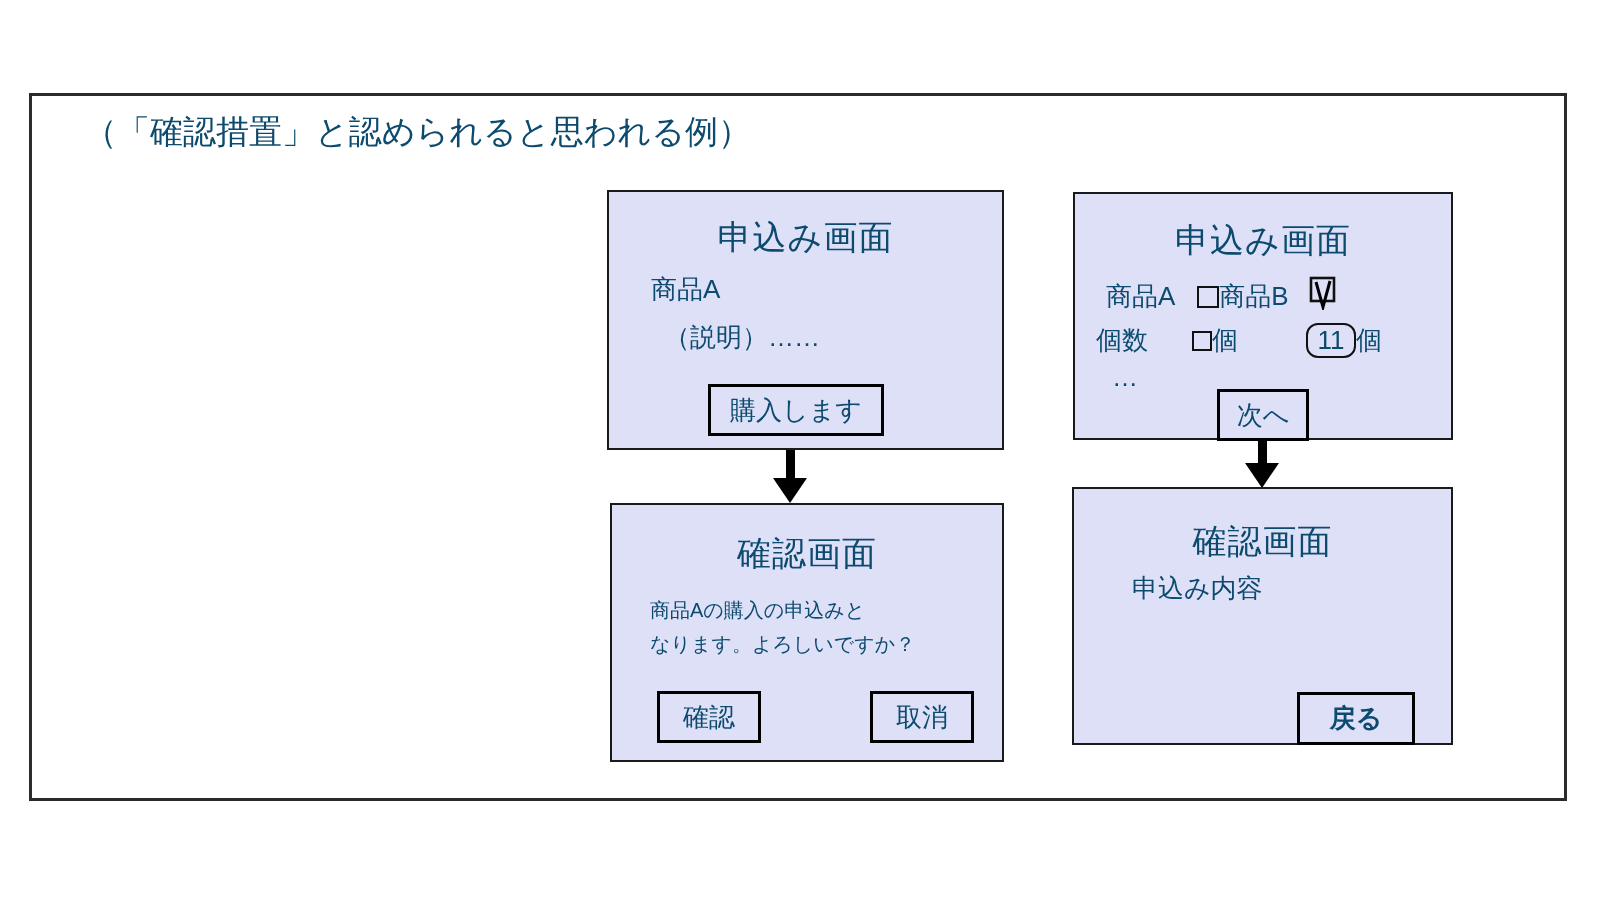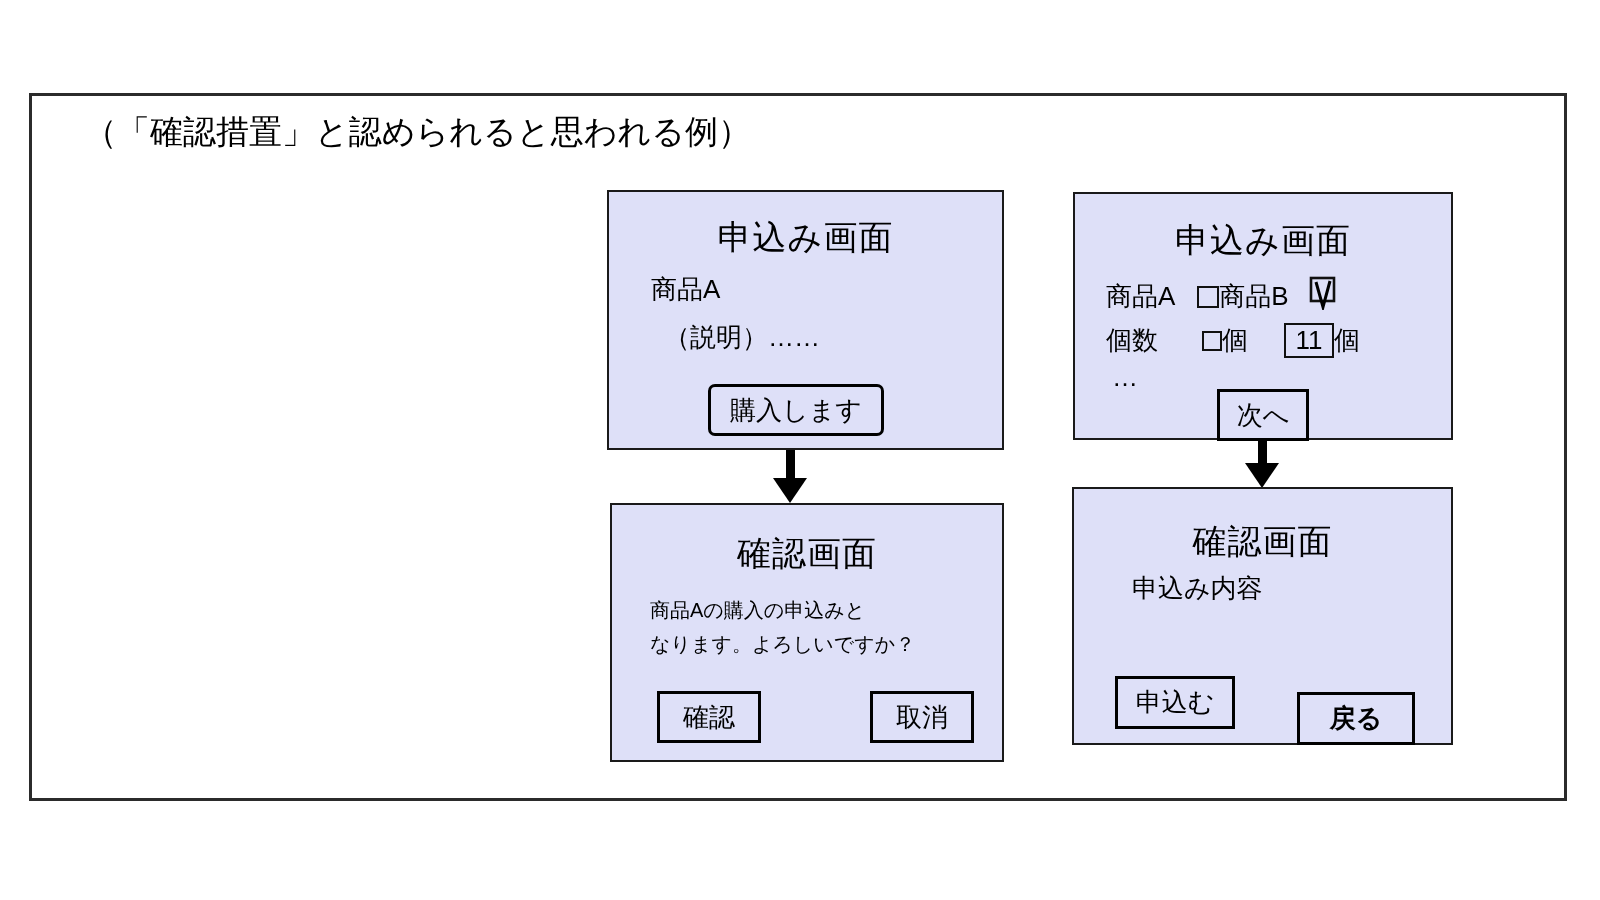--- a/index.html
+++ b/index.html
@@ -1,18 +1,18 @@
 <!DOCTYPE html>
 <html><head>
 <meta charset="utf-8">
 <style>
   html,body { margin:0; padding:0; background:#ffffff; }
   #stage {
     position:relative; width:1600px; height:900px; background:#ffffff;
-    font-family:"Liberation Sans", sans-serif; color:#000000;
+    font-family:"Liberation Sans", sans-serif; color:#0c4a6e;
     overflow:hidden;
   }
   .frame {
     position:absolute; left:29px; top:93px; width:1538px; height:708px;
     border:3px solid #2b2b2b; background:#ffffff; box-sizing:border-box;
   }
   .caption {
     position:absolute; left:84px; top:110px; font-family:"Liberation Serif", serif;
     font-size:33px; font-weight:400; letter-spacing:0px; white-space:nowrap;
   }
@@ -57,41 +57,41 @@
 <div id="stage">
 
   <div class="frame"></div>
 
   <div class="caption">（「確認措置」と認められると思われる例）</div>
 
   <div class="screen" style="left:607px; top:190px; width:397px; height:260px;">
     <div class="screen-title" style="top:23px;">申込み画面</div>
     <div class="t" style="left:42px; top:80px;">商品A</div>
     <div class="t" style="left:55px; top:128px;">（説明）……</div>
-    <div class="btn" style="left:99px; top:192px; width:176px; height:52px;border-radius:7px;">購入します</div>
+    <div class="btn" style="left:99px; top:192px; width:176px; height:52px;">購入します</div>
   </div>
 
   <div class="screen" style="left:1073px; top:192px; width:380px; height:248px;">
     <div class="screen-title" style="top:24px;">申込み画面</div>
 
     <div class="row" style="left:31px; top:82px;">
       <span>商品A</span>
       <span class="cb" style="margin-left:22px;"></span>
       <span style="">商品B</span>
       <span class="chk-svg" style="margin-left:20px;"><svg width="28" height="34" viewBox="0 0 28 34">
             <rect x="2" y="2" width="23" height="23" fill="none" stroke="#111" stroke-width="2.6"></rect>
             <polyline points="7,6 14,31 21,5" fill="none" stroke="#000" stroke-width="3"></polyline>
       </svg></span>
     </div>
 
-    <div class="row" style="left:31px; top:129px;justify-content:flex-end;">
+    <div class="row" style="left:21px; top:129px;justify-content:flex-end;">
       <span>個数</span>
       <span class="cb cb-small" style="margin-left:44px;"></span>
       <span>個</span>
-      <span class="qty-input" style="margin-left:36px;">11</span>
+      <span class="qty-input" style="margin-left:68px;border-radius:12px;">11</span>
       <span>個</span>
     </div>
 
     <div class="t" style="left:37px; top:168px;">…</div>
     <div class="btn" style="left:142px; top:195px; width:92px; height:52px;">次へ</div>
   </div>
 
   <div class="arrow" style="left:773px; top:450px;">
     <div class="stem" style="height:28px;"></div>
     <div class="head"></div>
@@ -108,17 +108,16 @@
       <div>商品Aの購入の申込みと</div>
       <div>なります。よろしいですか？</div>
     </div>
     <div class="btn" style="left:45px; top:186px; width:104px; height:52px;">確認</div>
     <div class="btn" style="left:258px; top:186px; width:104px; height:52px;">取消</div>
   </div>
 
   <div class="screen" style="left:1072px; top:487px; width:381px; height:258px;">
     <div class="screen-title" style="top:30px;">確認画面</div>
     <div class="t" style="left:48px; top:82px;margin-left:10px;">申込み内容</div>
-    <div class="btn" style="left:41px; top:187px; width:120px; height:53px;">申込む</div>
     <div class="btn" style="left:223px; top:203px; width:118px; height:53px;font-weight:bold;">戻る</div>
   </div>
 
 </div>
 
 </body></html>

